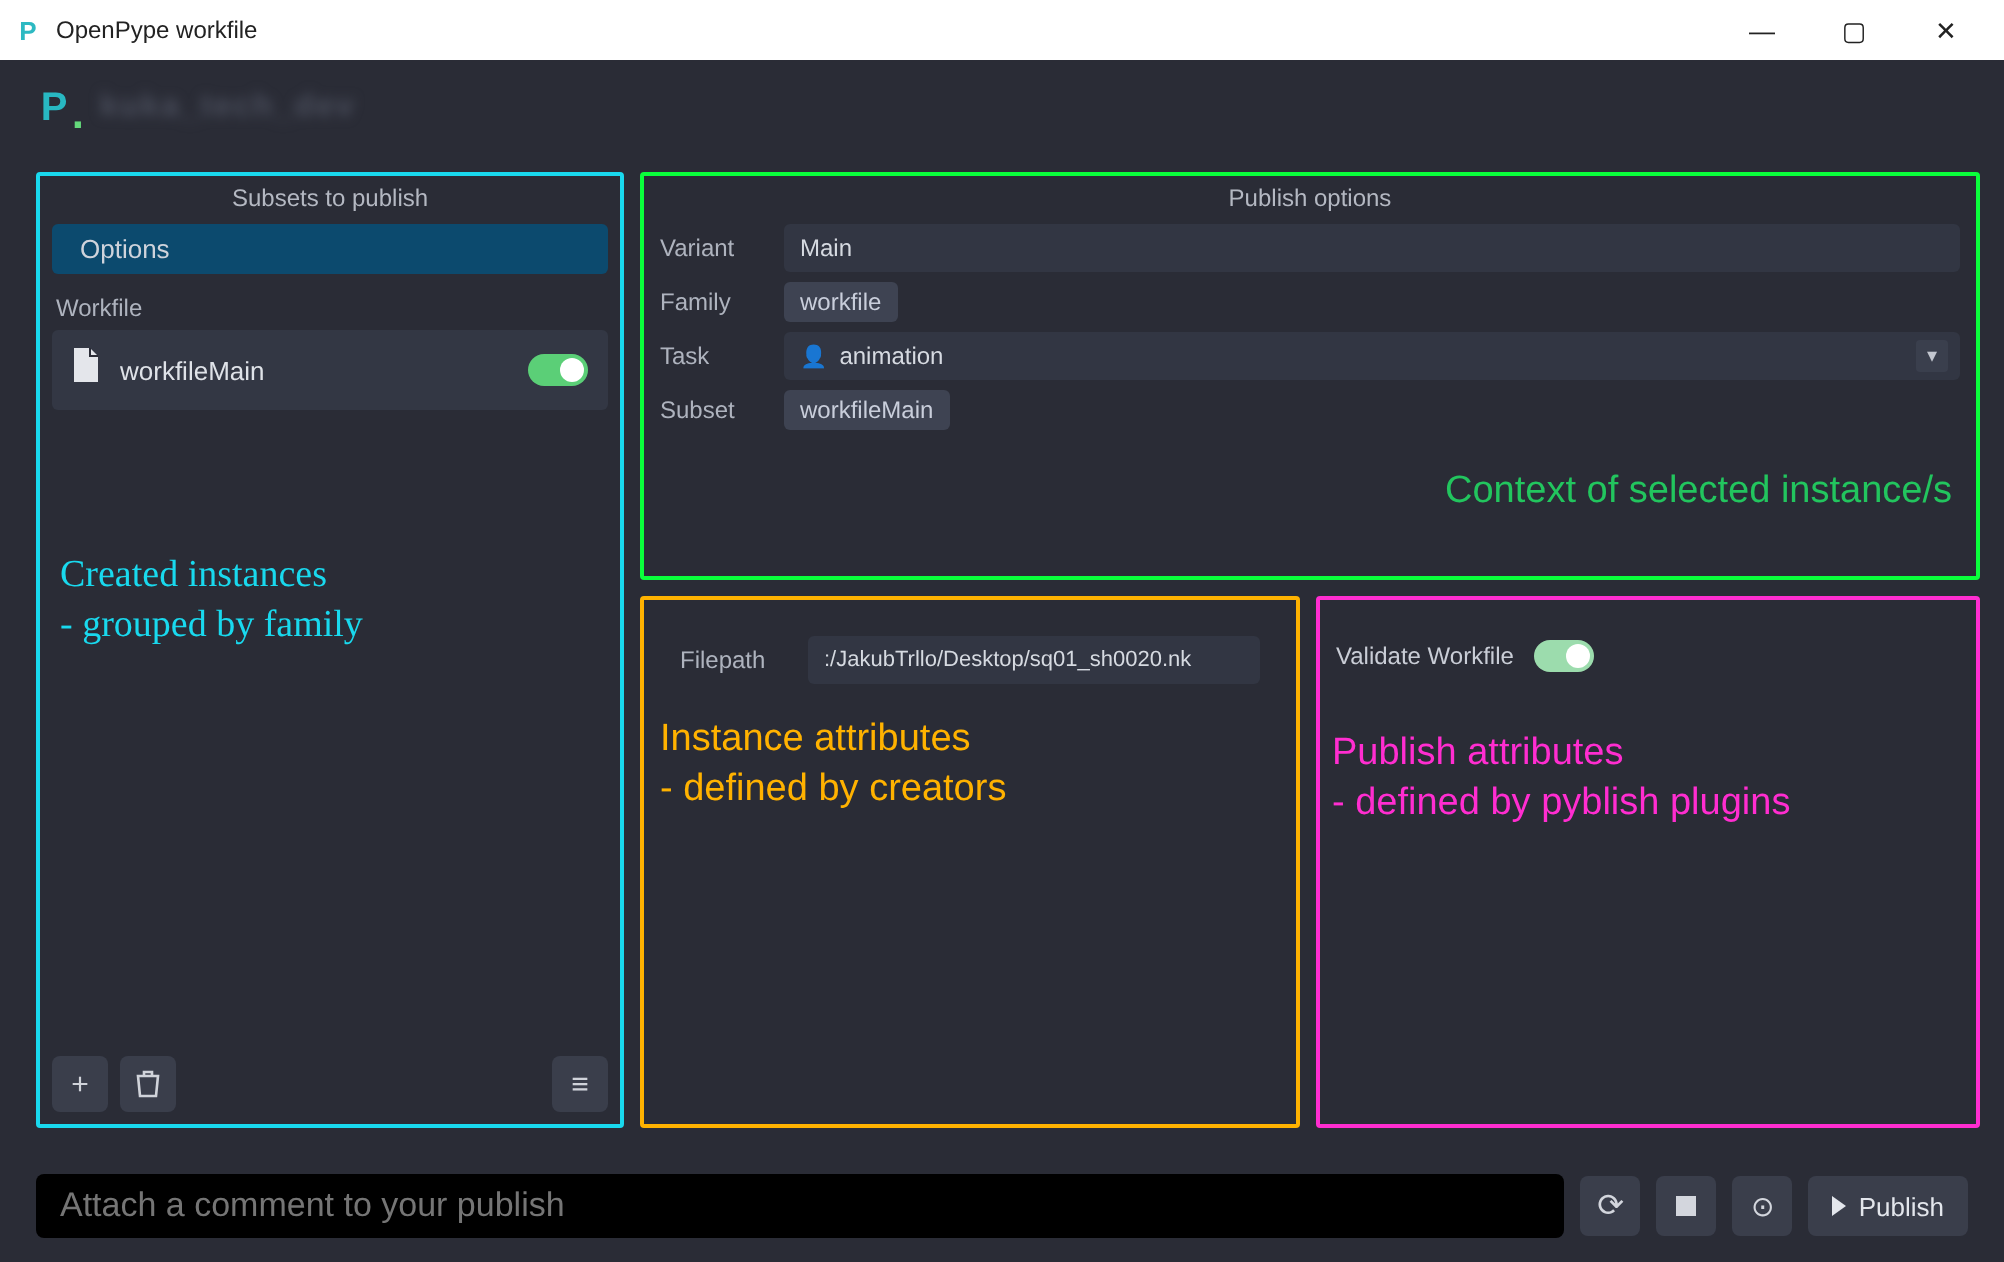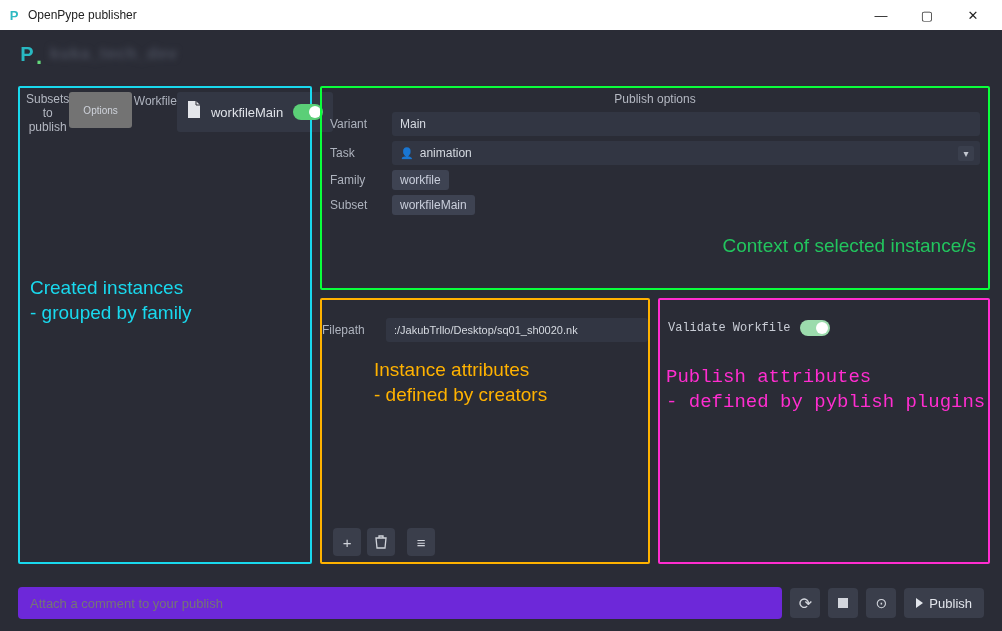--- a/index.html
+++ b/index.html
@@ -69,38 +69,38 @@
       background: transparent;
       position:relative;
       border-radius:2px;
     }
     .annot-border { position:absolute; inset:0; border:2px solid; border-radius:2px; pointer-events:none; }
     .cyan { border-color:#19d9ee; }
     .green { border-color:#0aff3b; }
     .orange { border-color:#ffb200; }
     .magenta { border-color:#ff2dd0; }
 
-    .subsets { grid-row: 1 / span 2; grid-column: 1; padding: 6px 8px 8px 8px; display:flex; flex-direction:row;}
+    .subsets { grid-row: 1 / span 2; grid-column: 1; padding: 6px 8px 8px 8px; display:flex; flex-direction:column;}
     .pubopts { grid-row: 1; grid-column: 2 / span 2; padding: 6px 10px 6px 10px; }
-    .instattr { grid-row: 2; grid-column: 2; padding: 8px 2px; }
-    .pubattr  { grid-row: 2; grid-column: 3; padding: 8px 10px; font-family: Liberation Mono, monospace; }
+    .instattr { grid-row: 2; grid-column: 2; padding: 8px 20px; }
+    .pubattr  { grid-row: 2; grid-column: 3; padding: 8px 10px; }
 
     .section-title {
       text-align:center;
       font-size:12px;
       color:#b4b8c2;
       margin-bottom:6px;
     }
 
     .opt-btn {
-      background:#737373;
-      height:36px;
+      background:#0c4a6e;
+      height:25px;
       display:flex; align-items:center;
       padding:0 14px;
-      font-size:10px;
+      font-size:13px;
       color:#cfd3db;
       border-radius:3px;
       margin-bottom:8px;
     }
     .group-label {
       font-size:12px; color:#aeb3be; margin:2px 0 4px 2px;
     }
     .instance-row {
       background:#333744;
       height:40px;
@@ -163,22 +163,22 @@
 
     .validate-row { display:flex; align-items:center; gap:10px; font-size:12px; color:#c9cdd6;}
     .validate-row .toggle { background:#9cdcad; }
 
     .footer {
       display:flex; align-items:center;
       padding: 4px 18px 12px 18px;
       gap:8px;
     }
     .comment {
-      flex:1; background:#6d28d9; border:none; color:#aeb3be;
-      font-size:13px; padding:8px 12px; border-radius:4px;
+      flex:1; background:#000000; border:none; color:#aeb3be;
+      font-size:17px; padding:8px 12px; border-radius:4px;
       height:32px;
     }
     .ftr-btn {
       width:30px; height:30px; border-radius:4px; background:#3a3e4b;
       display:flex; align-items:center; justify-content:center;
       color:#d3d6dd; font-size:14px;
     }
     .publish-btn {
       height:30px; border-radius:4px; background:#3a3e4b;
       display:flex; align-items:center; justify-content:center;
@@ -187,21 +187,21 @@
     .tri { display:inline-block; width:0;height:0;border-left:7px solid #e3e6ec;border-top:5px solid transparent;border-bottom:5px solid transparent;}
     .square { display:inline-block; width:10px;height:10px;background:#d3d6dd;}
     .refresh { font-size:16px; }
     .gear { font-size:14px; }
   </style>
 </head>
 <body>
 
 <div class="titlebar">
   <span class="tb-icon">P</span>
-  <span>OpenPype publisher</span>
+  <span>OpenPype workfile</span>
   <span class="spacer"></span>
   <div class="tb-btn">—</div>
   <div class="tb-btn">▢</div>
   <div class="tb-btn close">✕</div>
 </div>
 
 <div class="app">
   <div class="header">
     <div class="logo-box">P</div>
     <div class="blurred">kuka_tech_dev</div>
@@ -217,21 +217,21 @@
       <div class="instance-row">
         <span>
           <svg width="14" height="18" viewBox="0 0 14 18">
               <path d="M1 0h8l4 4v13H1z" fill="#e4e6eb"></path>
               <path d="M9 0v4h4" fill="none" stroke="#2a2c36" stroke-width="1"></path>
             </svg>
         </span>
         <span class="instance-name">workfileMain</span>
         <span class="toggle"></span>
       </div>
-      <div class="annot-text cyan-text" style="left:12px; top:190px;">Created instances
+      <div class="annot-text cyan-text" style="left:12px; top:190px;font-family:Liberation Serif, serif;">Created instances
 - grouped by family</div>
       <div class="subset-footer">
         <div class="ico-btn">+</div>
         <div class="ico-btn">
           <svg width="12" height="14" viewBox="0 0 12 14">
               <path d="M1 3h10l-1 10H2z M4 1h4v2H4z" fill="none" stroke="#d0d3da" stroke-width="1.3"></path>
             </svg>
         </div>
         <div style="flex:1"></div>
         <div class="ico-btn">≡</div>
@@ -239,45 +239,45 @@
     </div>
 
     <div class="panel pubopts">
       <div class="annot-border green"></div>
       <div class="section-title">Publish options</div>
       <div class="formrow">
         <label>Variant</label>
         <input class="input" value="Main" style="">
       </div>
       <div class="formrow">
+        <label>Family</label>
+        <span class="chip">workfile</span>
+      </div>
+      <div class="formrow">
         <label>Task</label>
         <div class="select-wrap">
           <span class="person-ico">👤</span>
           <span class="val">animation</span>
           <span class="chev">▾</span>
         </div>
       </div>
       <div class="formrow">
-        <label>Family</label>
-        <span class="chip">workfile</span>
-      </div>
-      <div class="formrow">
         <label>Subset</label>
         <span class="chip">workfileMain</span>
       </div>
       <div class="annot-text green-text" style="right:14px; top:148px;">Context of selected instance/s</div>
     </div>
 
     <div class="panel instattr">
       <div class="annot-border orange"></div>
       <div class="formrow filepath-row" style="margin-top:12px;">
         <label>Filepath</label>
         <input class="input" style="font-size: 11px;" value=":/JakubTrllo/Desktop/sq01_sh0020.nk">
       </div>
-      <div class="annot-text orange-text" style="left:10px; top:60px;margin-left:44px;">Instance attributes
+      <div class="annot-text orange-text" style="left:10px; top:60px;">Instance attributes
 - defined by creators</div>
     </div>
 
     <div class="panel pubattr">
       <div class="annot-border magenta"></div>
       <div class="validate-row" style="margin-top:14px;">
         <span>Validate Workfile</span>
         <span class="toggle light"></span>
       </div>
       <div class="annot-text magenta-text" style="left:8px; top:67px;">Publish attributes

